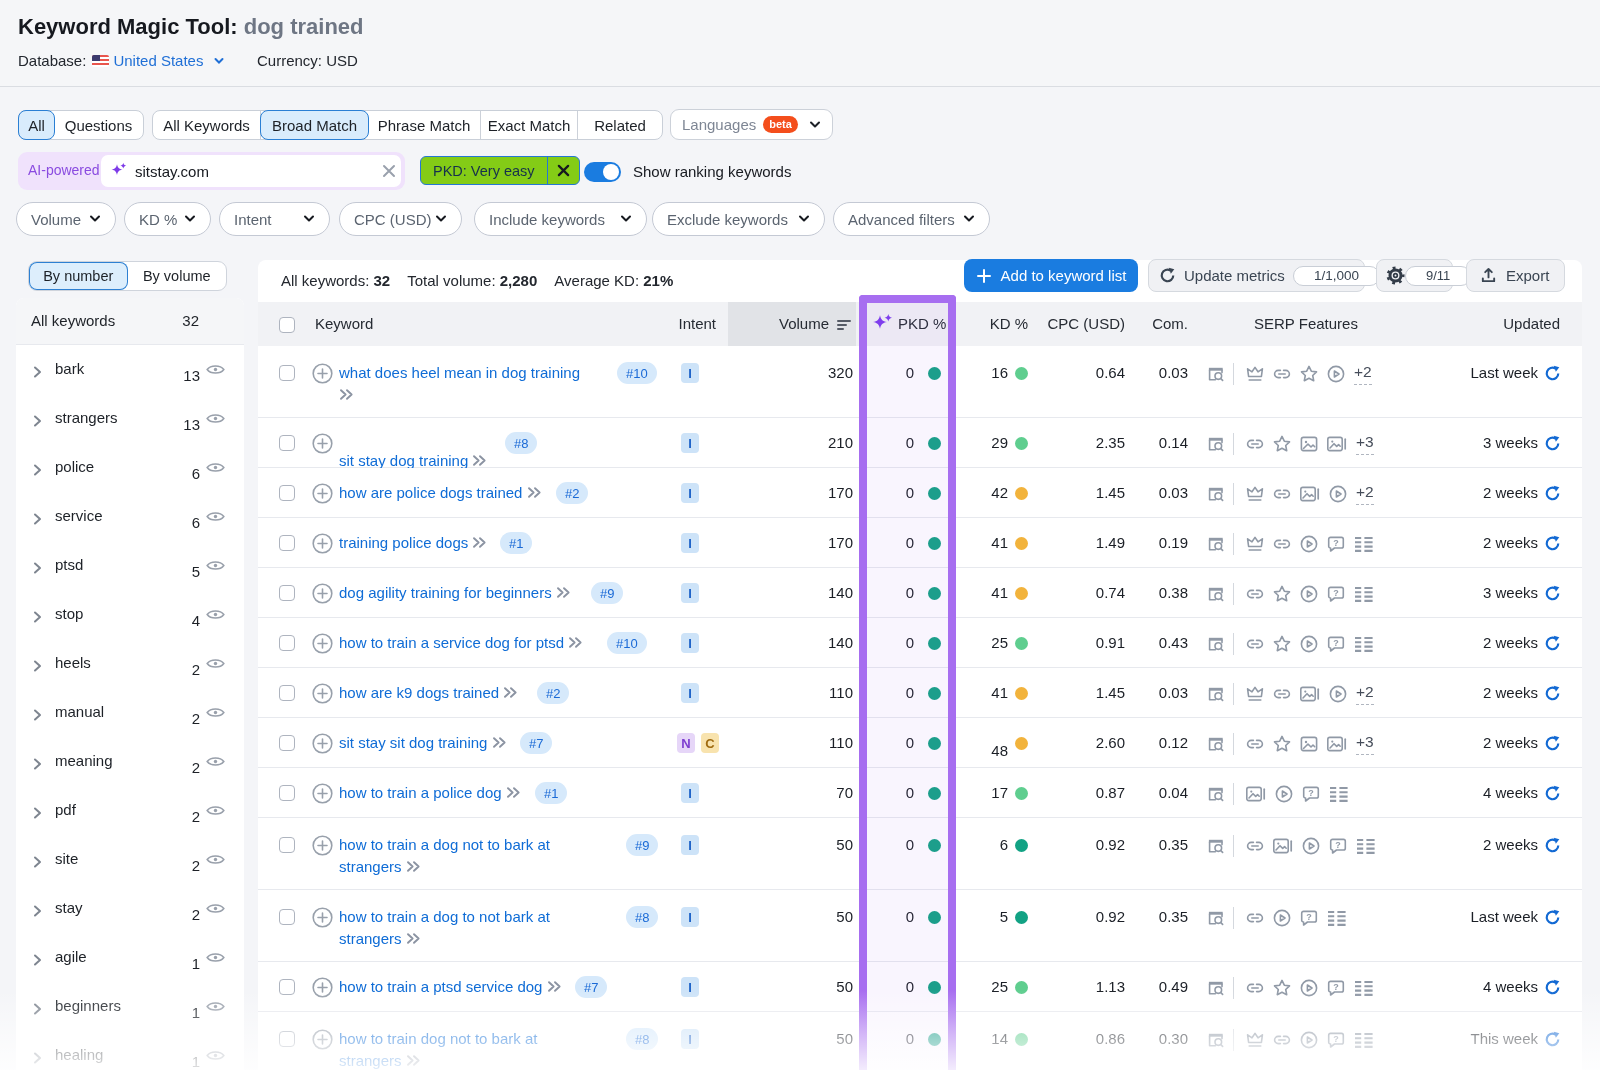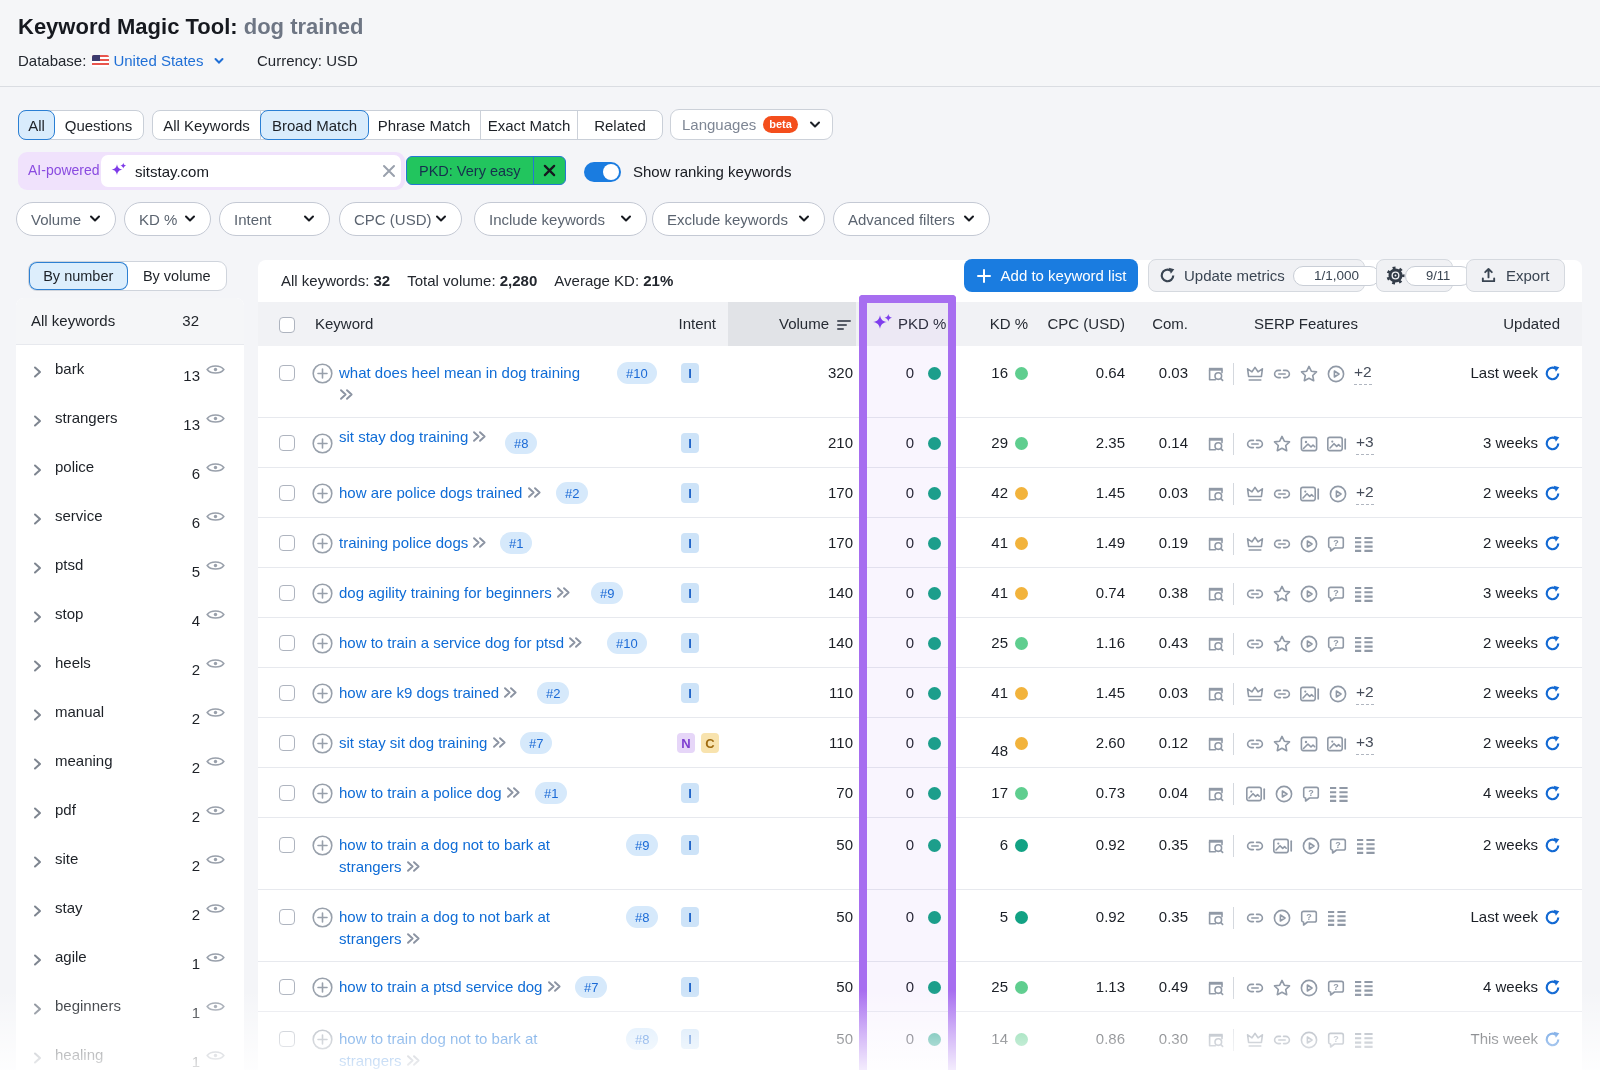--- a/index.html
+++ b/index.html
@@ -25,21 +25,21 @@
 .tabs .t:last-child { border-right:none; }
 .tabs .t.sel { background:#d9ecfc; border:1px solid #2a7fd4; border-radius:8px; margin:-1px; z-index:2; }
 .langs { position:absolute; left:670px; top:109px; width:163px; height:31px; background:#fff; border:1px solid #ccd1d9; border-radius:9px; display:flex; align-items:center; padding-left:11px; font-size:15px; color:#7e8694; }
 .beta { background:#f44e1c; color:#fff; font-size:11px; font-weight:700; border-radius:9px; padding:2px 6px 3px; margin-left:7px; }
 
 
 .aibar { position:absolute; left:18px; top:152px; width:387px; height:38px; background:#f0e2fc; border-radius:9px; }
 .ailbl { position:absolute; left:10px; top:10px; font-size:14px; color:#8a4be0; }
 .aiinput { position:absolute; left:83px; top:3px; width:300px; height:32px; background:#fff; border-radius:7px; display:flex; align-items:center; }
 .aiinput .txt { font-size:15px; color:#16191f; margin-left:34px; }
-.pkdchip { position:absolute; left:406px; top:156px; height:29px; background:#22c55e; border:1px solid #2577d4; border-radius:6px; display:flex; align-items:center; font-size:14.5px; color:#16304d;justify-content:space-between; }
+.pkdchip { position:absolute; left:420px; top:156px; height:29px; background:#84cc16; border:1px solid #2577d4; border-radius:6px; display:flex; align-items:center; font-size:14.5px; color:#16304d;justify-content:space-between; }
 .pkdchip .lbl { padding:0 12px; }
 .pkdchip .xsec { border-left:1px solid #2577d4; align-self:stretch; display:flex; align-items:center; padding:0 9px; }
 .toggle { position:absolute; left:584px; top:162px; width:37px; height:20px; background:#1a7ce0; border-radius:10px; }
 .toggle::after { content:""; position:absolute; right:2px; top:2px; width:16px; height:16px; background:#fff; border-radius:50%; }
 .showlbl { position:absolute; left:633px; top:163px; font-size:15px; color:#16191f; }
 
 
 .fbtn { position:absolute; top:202px; height:34px; background:#fff; border:1px solid #c4c9d4; border-radius:17px; display:flex; align-items:center; justify-content:space-between; font-size:15px; color:#5b6470; padding:0 14px; }
 
 
@@ -443,21 +443,21 @@
             <path d="M15.1 9 A6.1 6.1 0 1 1 12.1 3.73" fill="none" stroke="#1269d3" stroke-width="2.3"></path>
             <path d="M10.4 0.8 L16.2 2.3 L12.5 7.1 Z" fill="#1269d3"></path>
           </svg></div>
       </div>
 <div class="trow" style="height:50px;">
         <div class="cb" style="top:17px;"></div>
         <div class="abs" style="left:54px; top:14.5px;"><svg width="21" height="21" viewBox="0 0 21 21" opacity="1.0">
             <circle cx="10.5" cy="10.5" r="9.3" fill="none" stroke="#98a0ab" stroke-width="1.6"></circle>
             <path d="M10.5 6 V15 M6 10.5 H15" stroke="#98a0ab" stroke-width="1.6" stroke-linecap="round"></path>
           </svg></div>
-        <div class="kw" style="top:8px;">sit stay dog training <svg width="15" height="13" viewBox="0 0 15 13" opacity="1.0" style="vertical-align:-1px;">
+        <div class="kw" style="top:32px;">sit stay dog training <svg width="15" height="13" viewBox="0 0 15 13" opacity="1.0" style="vertical-align:-1px;">
             <path d="M2 2.2 L6.6 6.5 L2 10.8 M8 2.2 L12.6 6.5 L8 10.8" fill="none" stroke="#8b93a2" stroke-width="1.9" stroke-linecap="round" stroke-linejoin="round"></path>
           </svg></div>
         <div class="kchip" style="left:247px; top:14px;">#8</div>
         <div class="ibadge bI" style="left:423px; top:15px;">I</div>
         <div class="num" style="right:729px; top:16px;">210</div>
         <div class="num" style="right:668px; top:16px;">0</div>
         <div class="dot" style="left:670px; top:18.5px; background:#12a284;"></div>
         <div class="num" style="right:574px; top:16px;">29</div>
         <div class="dot" style="left:757px; top:18.5px; background:#5fce8f;"></div>
         <div class="num" style="right:457px; top:16px;">2.35</div>
@@ -660,21 +660,21 @@
         <div class="kw" style="top:14px;">how to train a service dog for ptsd <svg width="15" height="13" viewBox="0 0 15 13" opacity="1.0" style="vertical-align:-1px;">
             <path d="M2 2.2 L6.6 6.5 L2 10.8 M8 2.2 L12.6 6.5 L8 10.8" fill="none" stroke="#8b93a2" stroke-width="1.9" stroke-linecap="round" stroke-linejoin="round"></path>
           </svg></div>
         <div class="kchip" style="left:349px; top:14px;">#10</div>
         <div class="ibadge bI" style="left:423px; top:15px;">I</div>
         <div class="num" style="right:729px; top:16px;">140</div>
         <div class="num" style="right:668px; top:16px;">0</div>
         <div class="dot" style="left:670px; top:18.5px; background:#12a284;"></div>
         <div class="num" style="right:574px; top:16px;">25</div>
         <div class="dot" style="left:757px; top:18.5px; background:#5fce8f;"></div>
-        <div class="num" style="right:457px; top:16px;">1.16</div>
+        <div class="num" style="right:457px; top:16px;">0.91</div>
         <div class="num" style="right:394px; top:16px;">0.43</div>
         <div class="serp" style="top:15px;">
           <svg width="20" height="20" viewBox="0 0 20 20" opacity="1.0">
             <rect x="2.9" y="3.8" width="13.8" height="2.9" fill="#9099a6"></rect>
             <path d="M3.6 6 V15.8 H9.4" stroke="#9099a6" stroke-width="1.6" fill="none" stroke-linecap="round" stroke-linejoin="round"></path>
             <path d="M16 6 V8.6" stroke="#9099a6" stroke-width="1.6" fill="none" stroke-linecap="round" stroke-linejoin="round"></path>
             <circle cx="12.3" cy="12.1" r="3.3" stroke="#9099a6" stroke-width="1.6" fill="none" stroke-linecap="round" stroke-linejoin="round"></circle>
             <path d="M14.7 14.5 L16.6 16.4" stroke="#9099a6" stroke-width="1.7" stroke-linecap="round"></path>
           </svg>
           <span class="dv"></span>
@@ -816,21 +816,21 @@
         <div class="kw" style="top:14px;">how to train a police dog <svg width="15" height="13" viewBox="0 0 15 13" opacity="1.0" style="vertical-align:-1px;">
             <path d="M2 2.2 L6.6 6.5 L2 10.8 M8 2.2 L12.6 6.5 L8 10.8" fill="none" stroke="#8b93a2" stroke-width="1.9" stroke-linecap="round" stroke-linejoin="round"></path>
           </svg></div>
         <div class="kchip" style="left:277px; top:14px;">#1</div>
         <div class="ibadge bI" style="left:423px; top:15px;">I</div>
         <div class="num" style="right:729px; top:16px;">70</div>
         <div class="num" style="right:668px; top:16px;">0</div>
         <div class="dot" style="left:670px; top:18.5px; background:#12a284;"></div>
         <div class="num" style="right:574px; top:16px;">17</div>
         <div class="dot" style="left:757px; top:18.5px; background:#5fce8f;"></div>
-        <div class="num" style="right:457px; top:16px;">0.73</div>
+        <div class="num" style="right:457px; top:16px;">0.87</div>
         <div class="num" style="right:394px; top:16px;">0.04</div>
         <div class="serp" style="top:15px;">
           <svg width="20" height="20" viewBox="0 0 20 20" opacity="1.0">
             <rect x="2.9" y="3.8" width="13.8" height="2.9" fill="#9099a6"></rect>
             <path d="M3.6 6 V15.8 H9.4" stroke="#9099a6" stroke-width="1.6" fill="none" stroke-linecap="round" stroke-linejoin="round"></path>
             <path d="M16 6 V8.6" stroke="#9099a6" stroke-width="1.6" fill="none" stroke-linecap="round" stroke-linejoin="round"></path>
             <circle cx="12.3" cy="12.1" r="3.3" stroke="#9099a6" stroke-width="1.6" fill="none" stroke-linecap="round" stroke-linejoin="round"></circle>
             <path d="M14.7 14.5 L16.6 16.4" stroke="#9099a6" stroke-width="1.7" stroke-linecap="round"></path>
           </svg>
           <span class="dv"></span>

